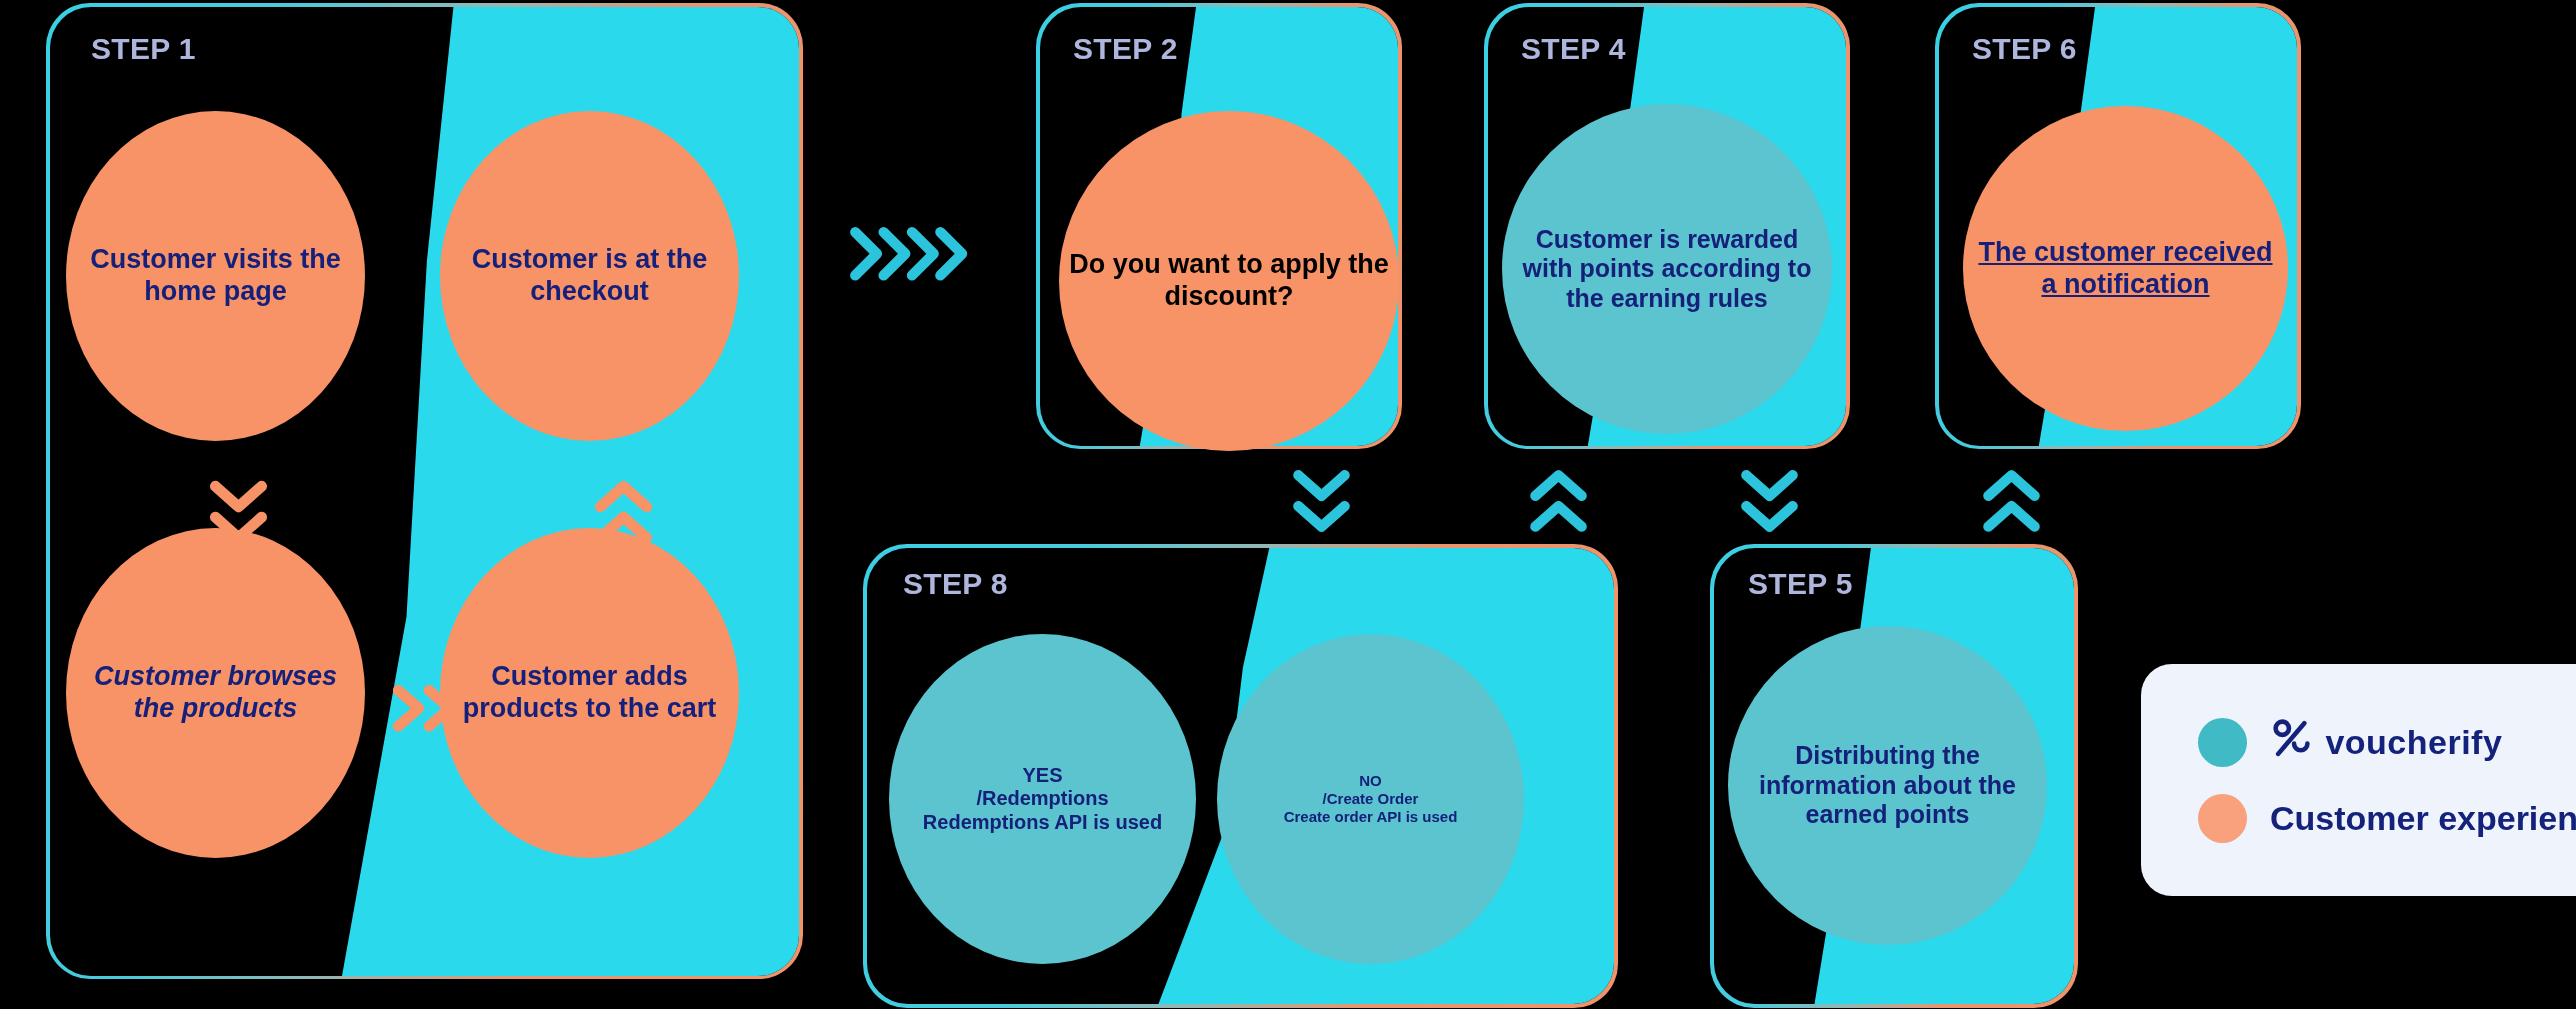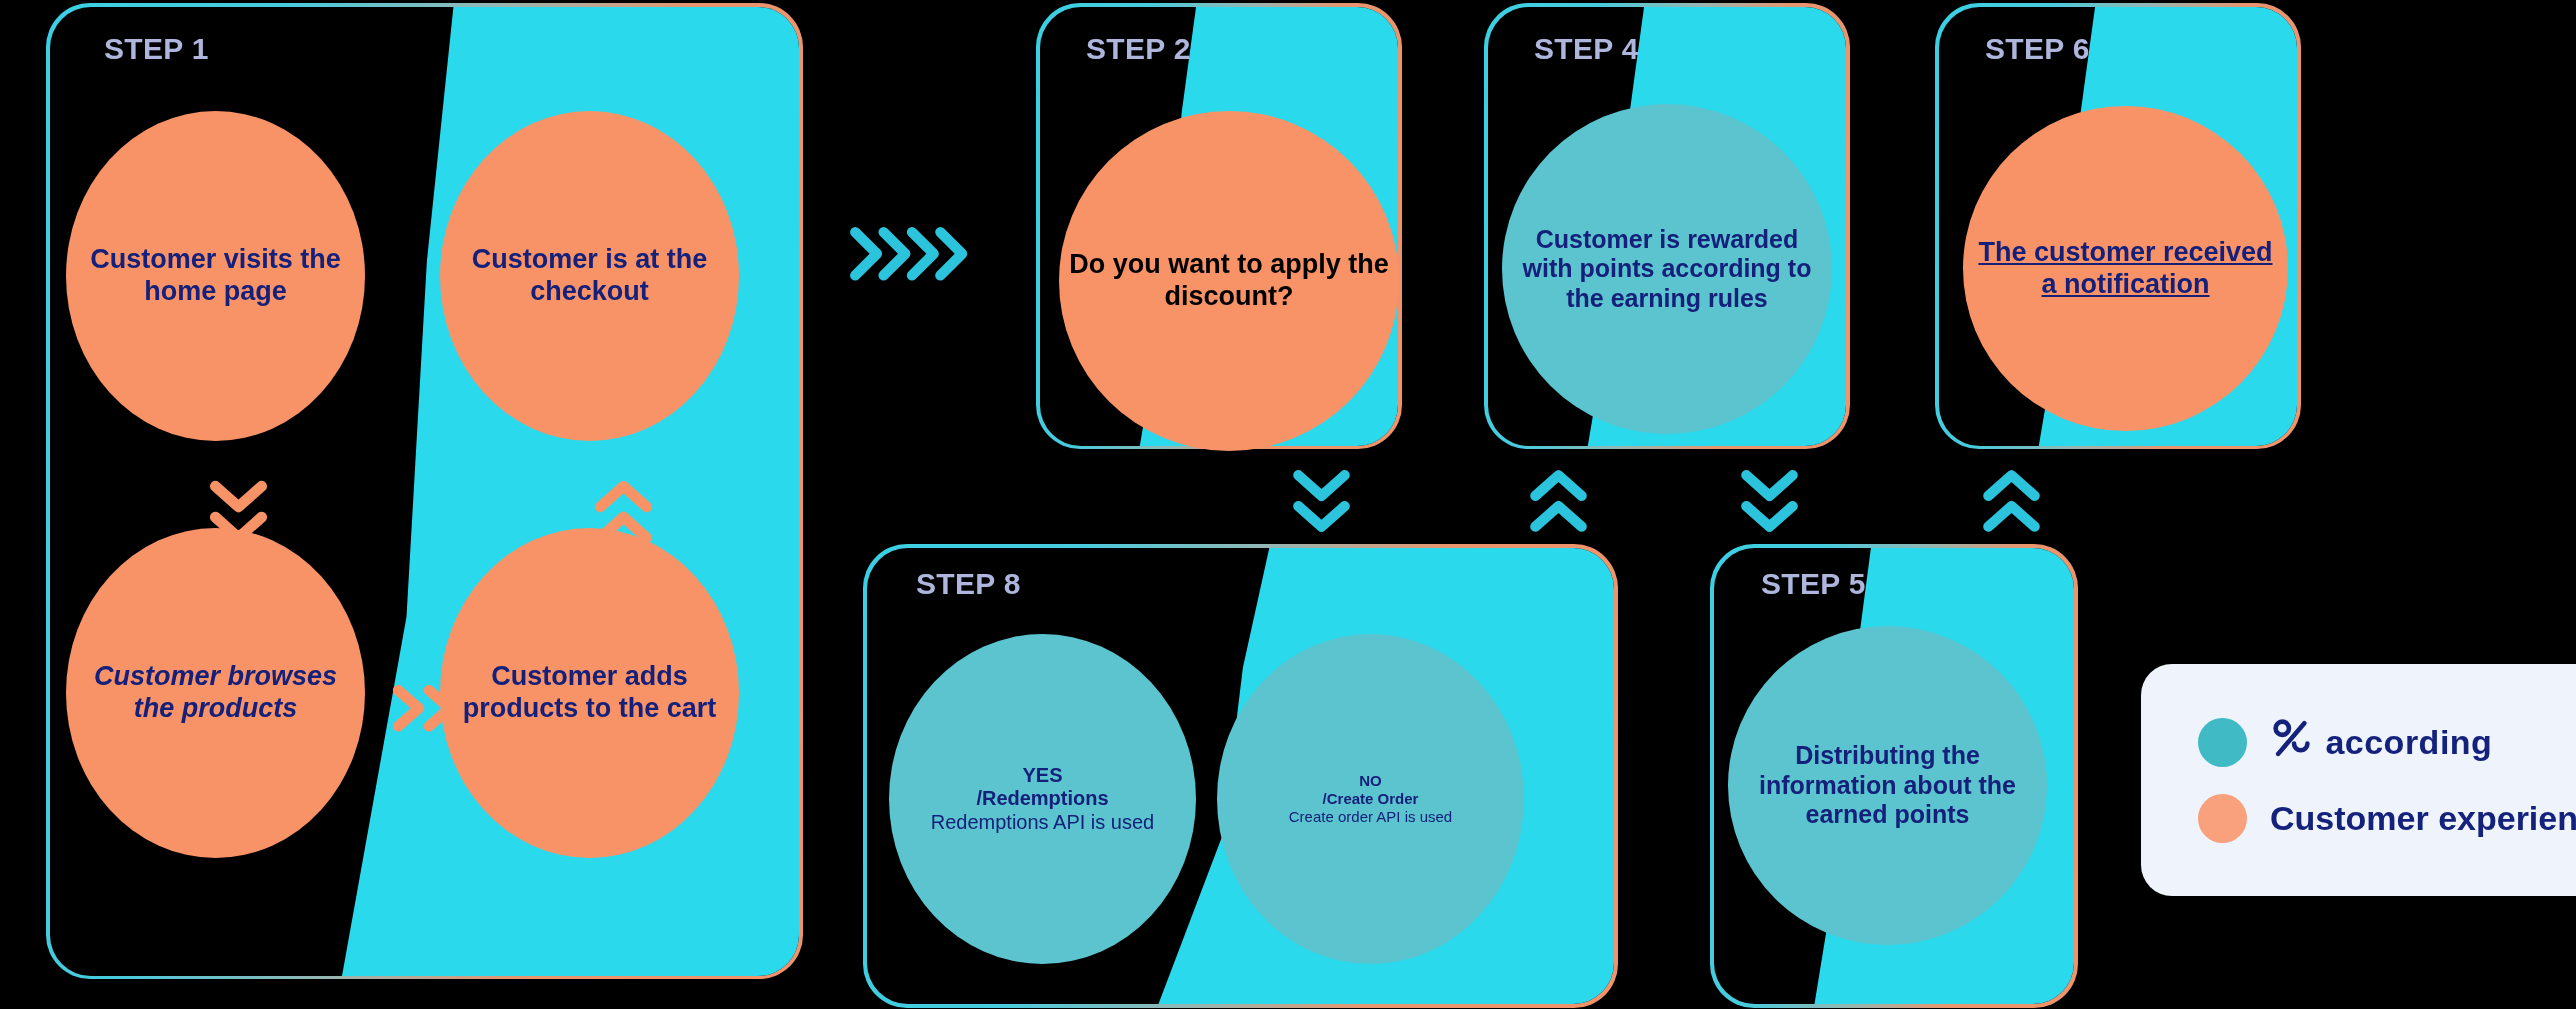--- a/index.html
+++ b/index.html
@@ -14,30 +14,30 @@
               background:#000;overflow:hidden;}
   
   .wave{position:absolute;top:-4%;right:-2%;width:100%;height:108%;
         background:#2BD9EC;}
   .wave.w-main{width:68%;
         clip-path:polygon(30% 0%, 100% 0%, 100% 100%, 6% 100%, 20% 62%, 24% 28%);}
   .wave.w-n{width:78%;
         clip-path:polygon(26% 0%, 100% 0%, 100% 100%, 4% 100%, 16% 58%, 20% 26%);}
 
   .step-label{position:absolute;color:#AFB6DD;font-weight:700;letter-spacing:0.3px;
-              z-index:6;white-space:nowrap;margin-left:13px;}
+              z-index:6;white-space:nowrap;}
 
   
   .bubble{position:absolute;border-radius:50%;display:flex;align-items:center;
           justify-content:center;text-align:center;z-index:5;box-sizing:border-box;
           line-height:1.18;font-weight:700;padding:0 7.2px;}
   .bubble.orange{background:#F89368;color:#15207A;}
   .bubble.orange.light-text{color:#000000;}
   .bubble.teal{background:#5BC4CE;color:#15207A;}
-  .bubble .t-sub{font-weight:400;display:block;}
+  .bubble .t-sub{font-weight:700;display:block;}
 
   
   .chev{position:absolute;z-index:7;}
   .chev svg{display:block;}
 
   
   .legend{position:absolute;background:#EEF3FC;border-radius:31px;box-sizing:border-box;
           display:flex;flex-direction:column;justify-content:center;z-index:8;}
   .legend-row{display:flex;align-items:center;}
   .legend-dot{border-radius:50%;flex:0 0 auto;}
@@ -185,21 +185,21 @@
   <div class="legend-row" style="margin-bottom:27px;">
     <span class="legend-dot" style="width:49px;height:49px;background:#40BAC4;"></span>
     <span class="legend-text" style="font-size:34px;margin-left:23px;">
       <span class="vchr-mark">
         <svg width="42" height="42" viewBox="0 0 82 82">
           <circle cx="24" cy="22" r="13" fill="none" stroke="#15227B" stroke-width="9"></circle>
           <path d="M67 12 L16 72" fill="none" stroke="#15227B" stroke-width="9" stroke-linecap="round"></path>
           <path d="M47 52 a13 13 0 0 0 26 0" fill="none" stroke="#15227B" stroke-width="9" stroke-linecap="round"></path>
         </svg>
       </span>
-      <span class="vchr-word">according</span>
+      <span class="vchr-word">voucherify</span>
     </span>
   </div>
 
   <div class="legend-row">
     <span class="legend-dot" style="width:49px;height:49px;background:#F9A07C;"></span>
     <span class="legend-text" style="font-size:34px;margin-left:23px;">Customer experience</span>
   </div>
 </div>
 
 

